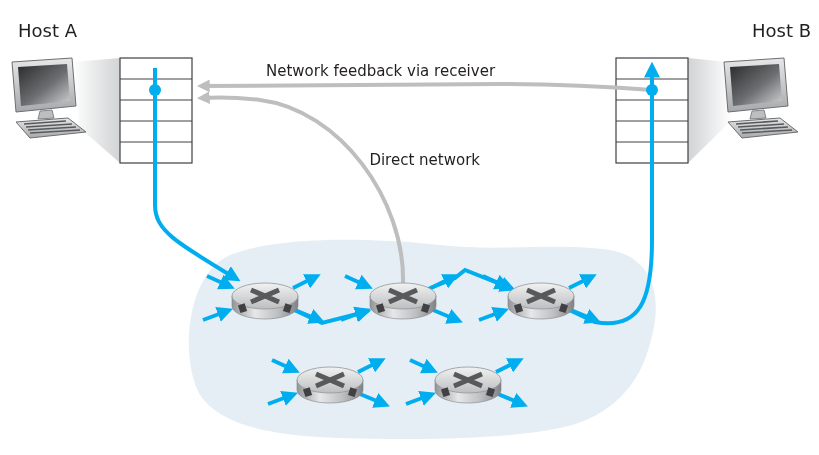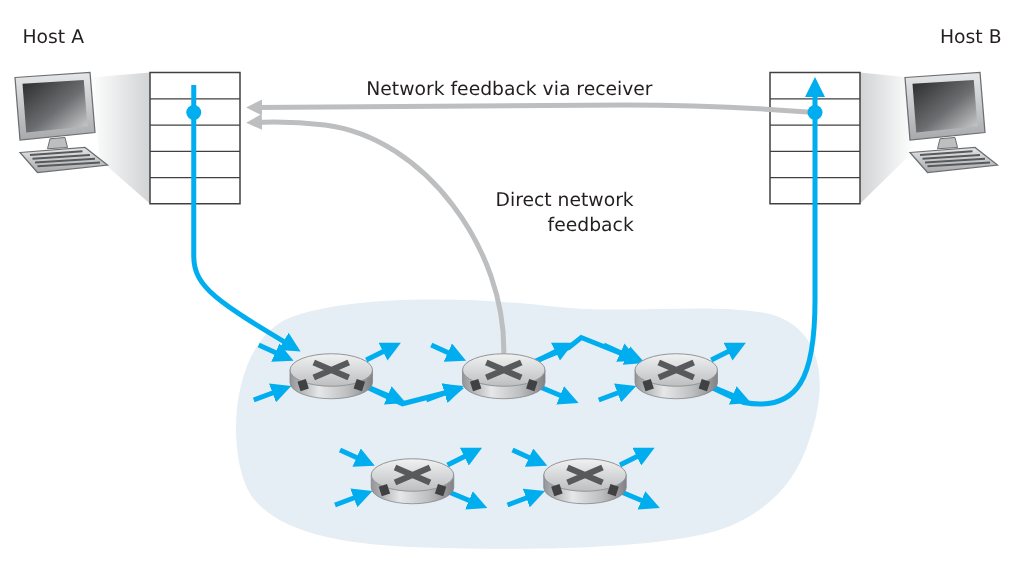--- a/index.html
+++ b/index.html
@@ -1,20 +1,20 @@
 <!DOCTYPE html>
 <html><head>
 <meta charset="utf-8">
 <style>
   html, body { margin:0; padding:0; background:#ffffff; }
   body { width:819px; height:455px; position:relative; overflow:hidden; font-family:"DejaVu Sans", sans-serif; }
   svg { position:absolute; left:0; top:0; }
   .lbl { position:absolute; color:#231f20; font-family:"DejaVu Sans", sans-serif; white-space:nowrap; }
-  .host-label { font-size:15px; }
-  .fb-label { font-size:15px; text-align:center; line-height:20px;margin-left:27px; }
+  .host-label { font-size:18px; }
+  .fb-label { font-size:15px; text-align:center; line-height:20px; }
 </style>
 </head>
 <body>
 
 <svg width="819" height="455" viewBox="0 0 819 455">
   <defs>
     <linearGradient id="screenGrad" x1="0" y1="0" x2="1" y2="1">
       <stop offset="0" stop-color="#2b2b2b"></stop>
       <stop offset="0.55" stop-color="#6d6e71"></stop>
       <stop offset="1" stop-color="#d1d3d4"></stop>
@@ -146,14 +146,13 @@
     <use href="#routerArrows"></use>
     <use href="#router"></use>
   </g>
 </svg>
 
 <div class="lbl host-label" style="left:18px; top:20px;">Host A</div>
 <div class="lbl host-label" style="left:718px; top:20px;margin-left:34px;">Host B</div>
 <div class="lbl fb-label" style="left:266px; top:61px;">Network feedback via receiver</div>
 <div class="lbl fb-label" style="left:340px; top:150px; width:140px;text-align:right;">
   <div>Direct network</div>
-  <div>feedback</div>
 </div>
 
 </body></html>

